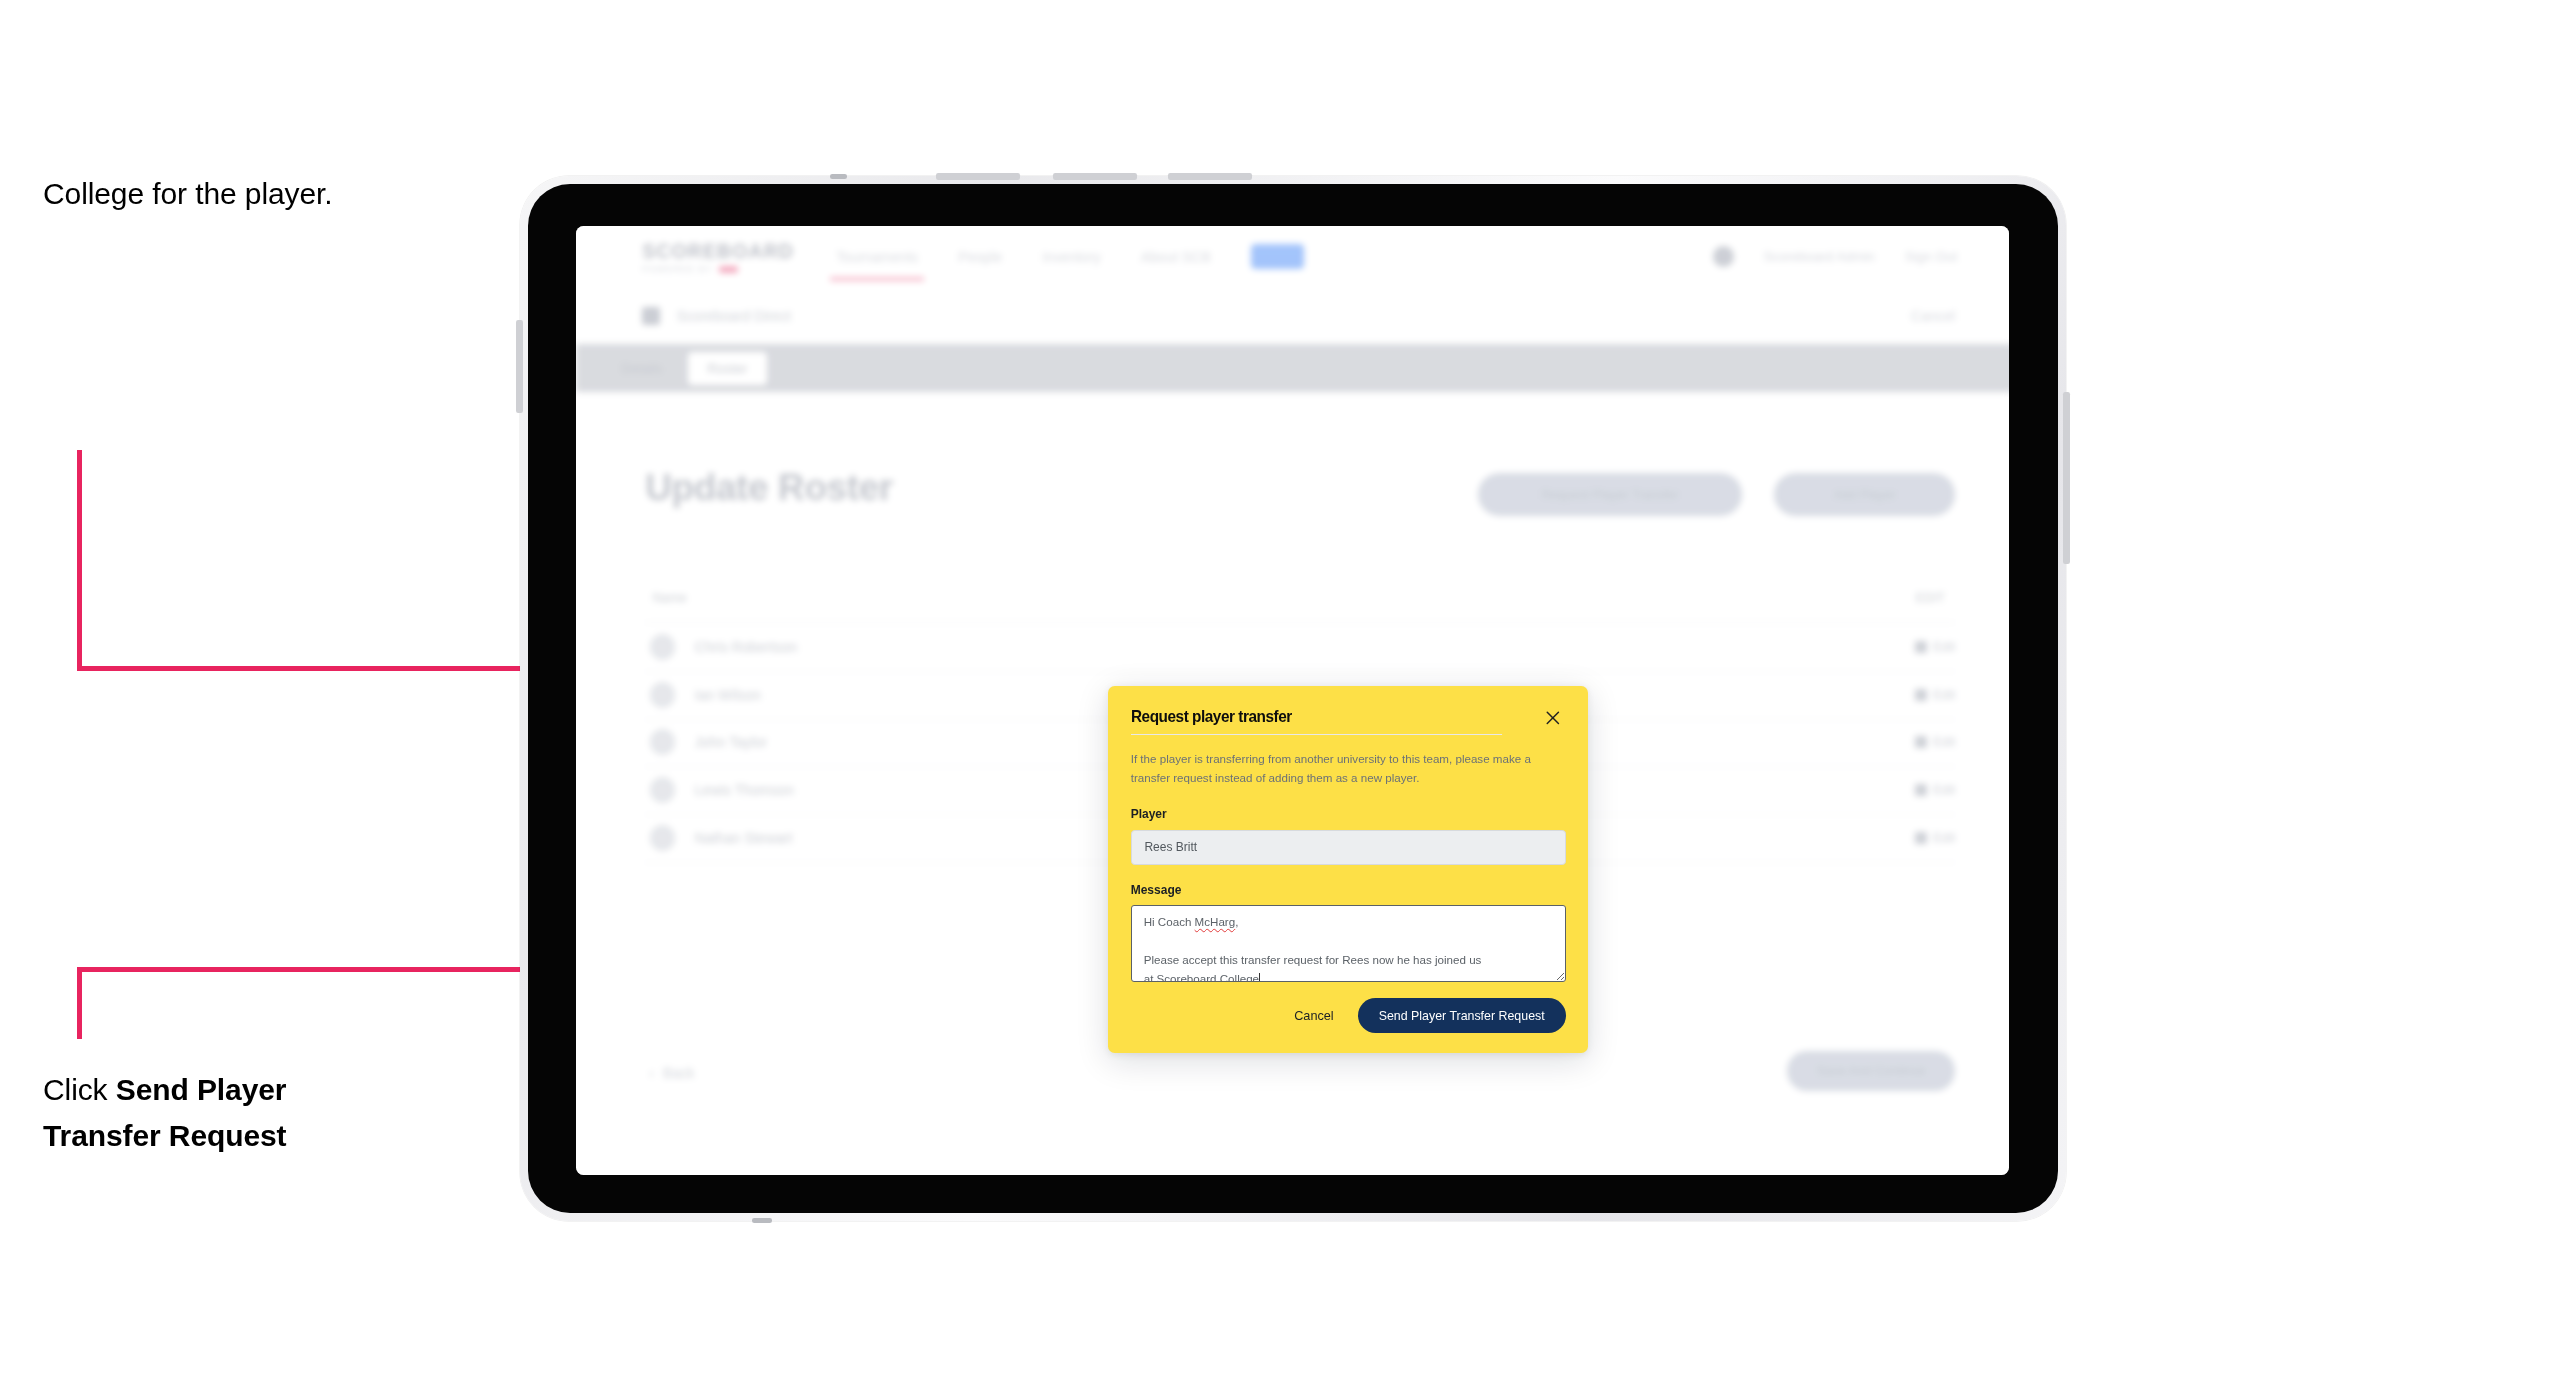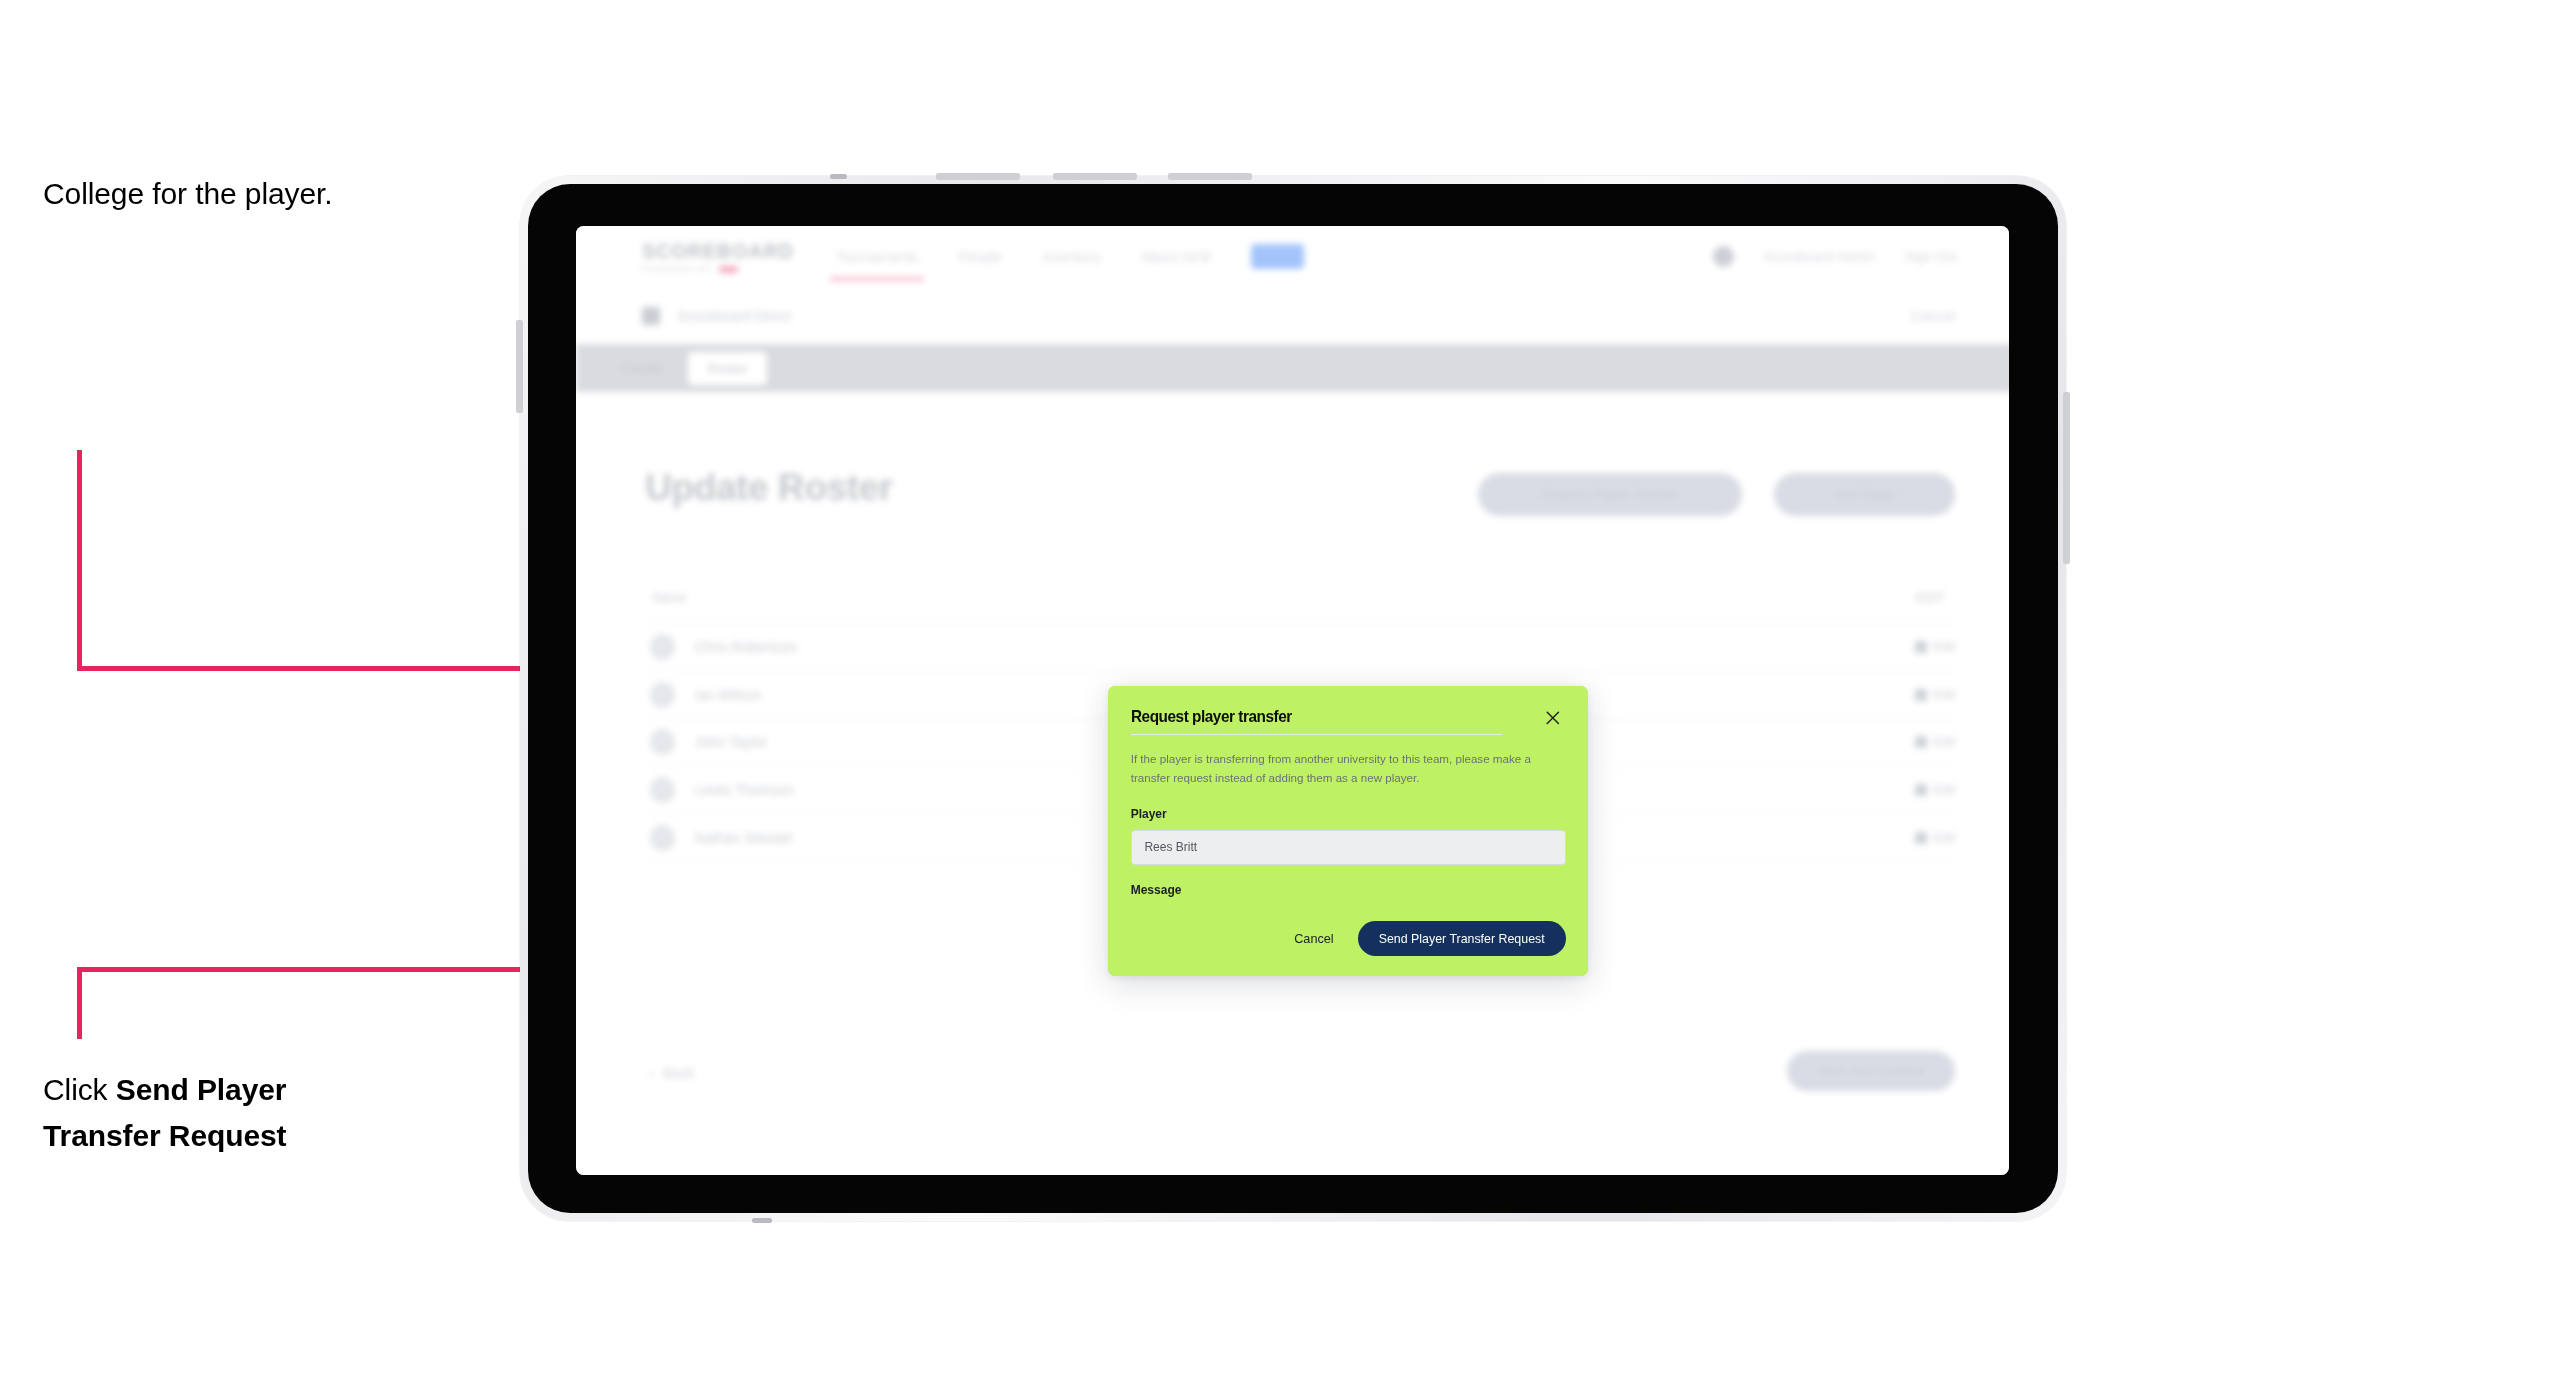--- a/index.html
+++ b/index.html
@@ -203,21 +203,21 @@
     position: absolute; right: 54px; bottom: 84px; width: 168px; height: 40px;
     border-radius: 20px; background: #d6dae3; color: #c3c7d0; font-size: 12.7px;
     display: flex; align-items: center; justify-content: center;
   }
 
   
   #modal {
     position: absolute;
     left: 532px; top: 460px;
     width: 480px;
-    background: #bef264;
+    background: #fde047;
     border-radius: 6.7px;
     box-shadow: 0 7.5px 33px rgba(16,24,40,0.14), 0 1.5px 7.5px rgba(16,24,40,0.08);
     padding: 0;
     z-index: 5;
   }
   #modal-header {
     display: flex; align-items: flex-start; justify-content: space-between;
     padding: 21px 22.5px 0 22.5px;
   }
   #modal-title {
@@ -427,20 +427,26 @@
           </div>
         </div>
 
         <div id="modal-body">
           <p id="modal-desc">If the player is transferring from another university to this team, please make a transfer request instead of adding them as a new player.</p>
 
           <div class="field-label">Player</div>
           <input id="player-input" type="text" value="Rees Britt" style="">
 
           <div class="field-label">Message</div>
+          <div id="message-area">
+            <div class="msg-line"><span>Hi Coach </span><span class="misspell">McHarg</span><span>,</span></div>
+            <div class="msg-line">&nbsp;</div>
+            <div class="msg-line">Please accept this transfer request for Rees now he has joined us</div>
+            <div class="msg-line"><span>at Scoreboard College</span><span class="caret"></span></div>
+          </div>
         </div>
 
         <div id="modal-footer">
           <button id="btn-cancel">Cancel</button>
           <button id="btn-send">Send Player Transfer Request</button>
         </div>
 
       </div>
 
     </div>

